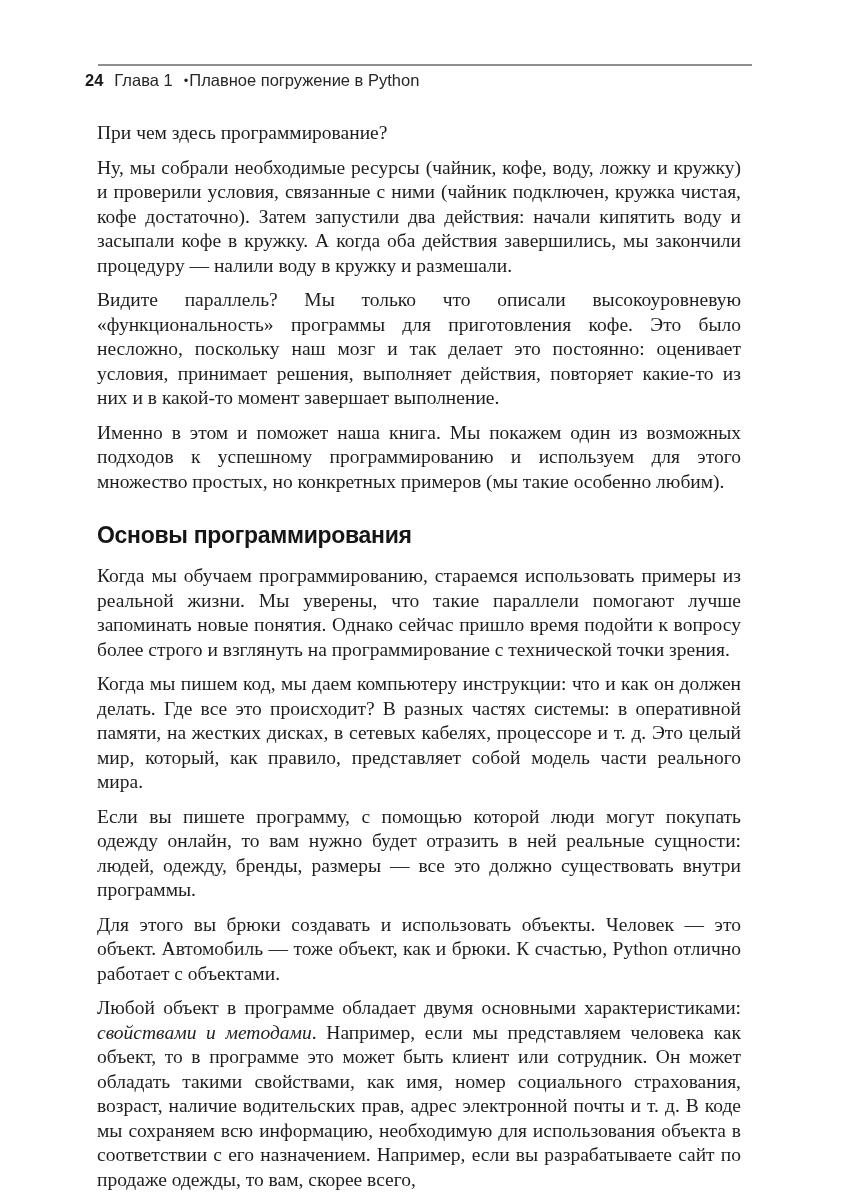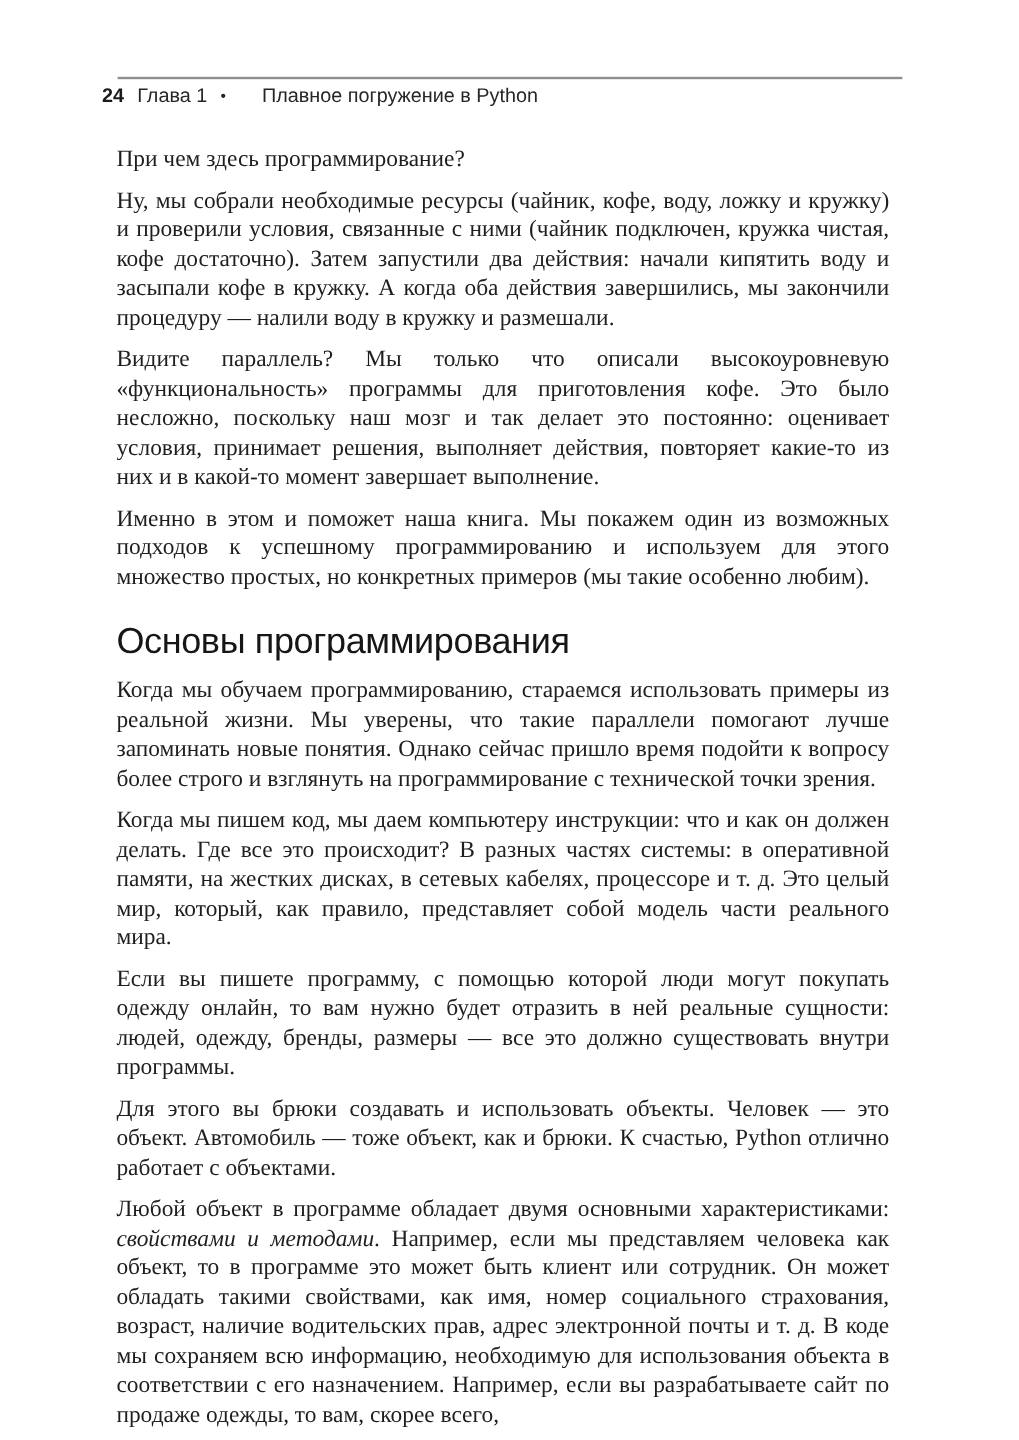--- a/index.html
+++ b/index.html
@@ -35,43 +35,43 @@
     font-size: 16.5px;
     color: #262626;
     white-space: nowrap;
   }
   .running-header .pagenum {
     font-weight: bold;
     color: #1a1a1a;
   }
   .running-header .chapter   { margin-left: 11px; }
   .running-header .hbullet   { margin-left: 11px; font-size: 13px; position: relative; top: -1px; }
-  .running-header .booktitle { margin-left: 30px; }
+  .running-header .booktitle { margin-left: 1px; }
 
   
   .content {
     position: absolute;
     left: 97px;
     top: 121px;
     width: 656px;
     color: #1e1e1e;
     font-size: 19.5px;
     line-height: 24.5px;
     text-align: justify;
     hyphens: auto;
     -webkit-hyphens: auto;
   }
   .content p {
     margin: 0 12px 10px 0;
   }
   .section-heading {
     font-family: "Liberation Sans", sans-serif;
-    font-size: 30px;
+    font-size: 23px;
     line-height: 38px;
-    font-weight: 400;
+    font-weight: 700;
     letter-spacing: -0.3px;
     color: #161616;
     text-align: left;
     margin: 22px 0 10px 0;
   }
   .content em {
     font-style: italic;
   }
 </style>
 </head>

